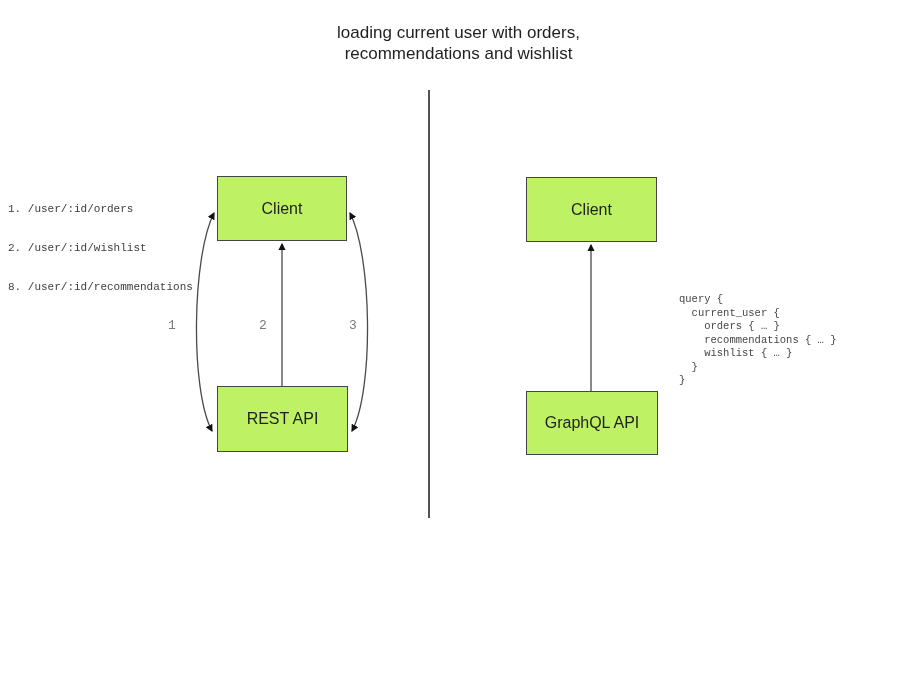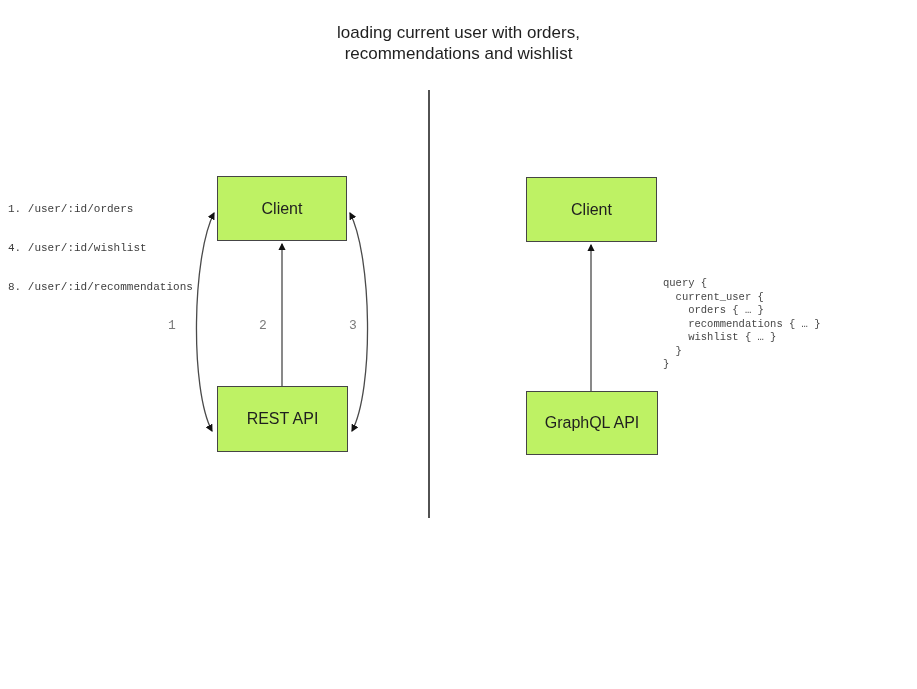--- a/index.html
+++ b/index.html
@@ -66,21 +66,21 @@
     font-size: 13px;
     color: #7a7a7a;
   }
   .arrow-label-1 { left: 163px; top: 318px; }
   .arrow-label-2 { left: 254px; top: 318px; }
   .arrow-label-3 { left: 344px; top: 318px; }
   .query-code {
     position: absolute;
     left: 663px;
     top: 277px;
-    margin: 0;
+    margin: 16px;
     font-family: "Liberation Mono", "DejaVu Sans Mono", monospace;
     font-size: 10.5px;
     line-height: 13.5px;
     color: #474747;
     white-space: pre;
   }
 </style>
 </head>
 <body>
 
@@ -102,21 +102,21 @@
 
     <path d="M 282,244 L 282,403" fill="none" stroke="#4a4a4a" stroke-width="1.3" marker-start="url(#ah)" marker-end="url(#ah)"></path>
 
     <path d="M 350,213 C 372,256 374,390 352,431" fill="none" stroke="#4a4a4a" stroke-width="1.3" marker-start="url(#ah)" marker-end="url(#ah)"></path>
 
     <path d="M 591,245 L 591,404" fill="none" stroke="#4a4a4a" stroke-width="1.3" marker-start="url(#ah)" marker-end="url(#ah)"></path>
   </svg>
 
   <div class="endpoint-list">
     <div>1. /user/:id/orders</div>
-    <div>4. /user/:id/wishlist</div>
+    <div>2. /user/:id/wishlist</div>
     <div>8. /user/:id/recommendations</div>
   </div>
 
   <div class="node node-left-client">
     <span>Client</span>
   </div>
   <div class="node node-rest-api">
     <span>REST API</span>
   </div>
 

